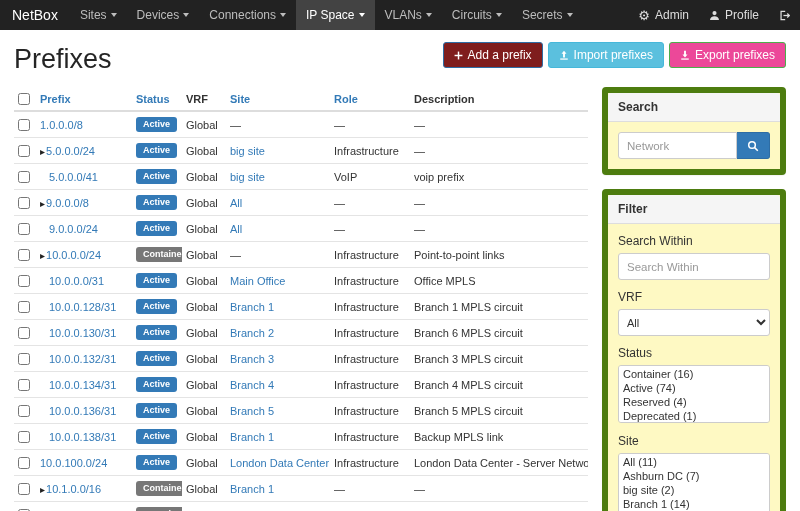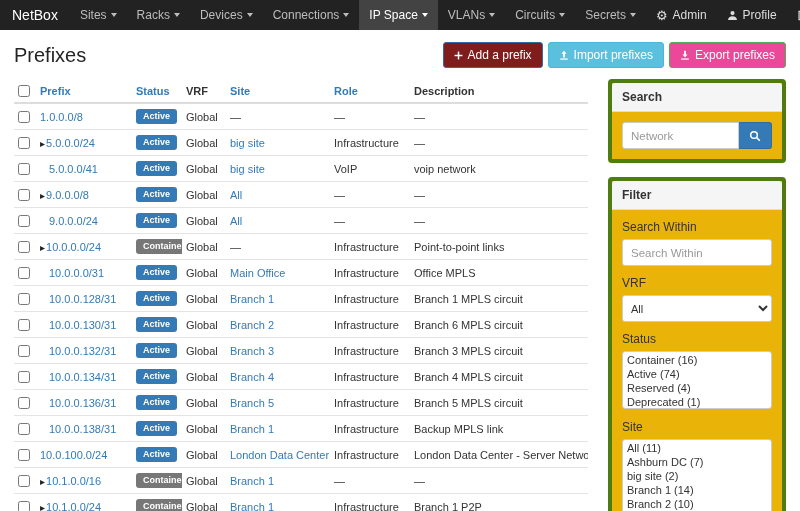--- a/index.html
+++ b/index.html
@@ -17,21 +17,21 @@
            border-left:3.5px solid transparent; border-right:3.5px solid transparent;
            border-top:4px solid currentColor; }
   .nav-right { margin-left:auto; display:flex; align-items:stretch; }
   .nav-right a { display:flex; align-items:center; gap:5px; padding:0 10px; color:#ddd;
                  text-decoration:none; white-space:nowrap; }
   .gear-glyph { font-size:13px; line-height:1; color:#ddd; }
 
   
   .container { padding:4px 14px 0 14px; }
   .page-header-row { display:flex; justify-content:space-between; align-items:flex-start; }
-  h1.page-title { font-size:20px; font-weight:400; color:#252525; margin:10px 0 12px 0; }
+  h1.page-title { font-size:27px; font-weight:400; color:#252525; margin:10px 0 12px 0; }
   .btn-row { display:flex; gap:5px; margin-top:8px; }
   .btn { display:inline-flex; align-items:center; gap:5px; font-size:12px; color:#fff;
          padding:5px 10px; border-radius:3px; border:1px solid transparent; cursor:pointer;
          font-family:inherit; line-height:1.2; }
   .btn-primary { background:#7f1d1d; border-color:#2e6da4; }
   .btn-info    { background:#5bc0de; border-color:#46b8da; }
   .btn-success { background:#ec4899; border-color:#4cae4c; }
 
   .content-row { display:flex; gap:14px; align-items:flex-start; }
   .main-col { flex:1; min-width:0; }
@@ -48,22 +48,22 @@
   .col-vrf { width:44px; } .col-site { width:104px; } .col-role { width:80px; }
   a.cell-link { color:#337ab7; text-decoration:none; cursor:pointer; }
   .dash { color:#333; text-decoration:none; cursor:default; }
   .badge-label { display:inline-block; font-size:9px; font-weight:bold; color:#fff;
                  padding:3px 7px; border-radius:3px; line-height:1; }
   .indent { display:inline-block; height:1px; }
   .arrow { color:#222; font-size:10px; margin-right:1px; cursor:pointer; }
   input[type="checkbox"] { width:12px; height:12px; cursor:pointer; vertical-align:middle; }
 
   
-  .panel { border:4px solid #4d7c0f; border-radius:4px; margin-bottom:14px; background:#eab308;
-           box-shadow:0 1px 1px rgba(0,0,0,.05);margin-left:6px; }
+  .panel { border:6px solid #4d7c0f; border-radius:4px; margin-bottom:14px; background:#fef9c3;
+           box-shadow:0 1px 1px rgba(0,0,0,.05); }
   .panel-heading { background:#f5f5f5; border-bottom:1px solid #ddd; padding:7px 10px;
                    font-size:12px; font-weight:bold; color:#333; border-radius:3px 3px 0 0; }
   .panel-body { padding:10px; }
   .form-label { font-size:12px; color:#333; margin:10px 0 5px 0; display:block; }
   .form-label.first { margin-top:0; }
   .text-input { width:100%; height:27px; border:1px solid #ccc; border-radius:3px; padding:0 8px;
                 font-size:11.5px; color:#555; font-family:inherit; }
   .text-input::placeholder { color:#999; }
   .input-group { display:flex; }
   .input-group .text-input { border-radius:3px 0 0 3px; flex:1; min-width:0; }
@@ -81,24 +81,20 @@
 </head>
 <body>
 
 <div class="viewport">
 
   <nav class="navbar">
     <a class="brand" href="#">NetBox</a>
     <ul class="nav-menu">
         <li class="nav-item">
     <span>Sites</span>
-    <span class="caret"></span>
-  </li>
-        <li class="nav-item">
-    <span>Racks</span>
     <span class="caret"></span>
   </li>
         <li class="nav-item">
     <span>Devices</span>
     <span class="caret"></span>
   </li>
         <li class="nav-item">
     <span>Connections</span>
     <span class="caret"></span>
   </li>
@@ -257,21 +253,21 @@
     <td>
       <span>Global</span>
     </td>
     <td>
       <a class="cell-link" href="#">big site</a>
     </td>
     <td>
       <span>VoIP</span>
     </td>
     <td>
-      <span>voip network</span>
+      <span>voip prefix</span>
     </td>
   </tr>
               <tr class="table-row">
     <td>
       <input type="checkbox" style="">
     </td>
     <td>
       <span class="indent" style="width: 0px;"></span><span class="arrow">▸</span><a class="cell-link" href="#">9.0.0.0/8</a>
     </td>
     <td>

